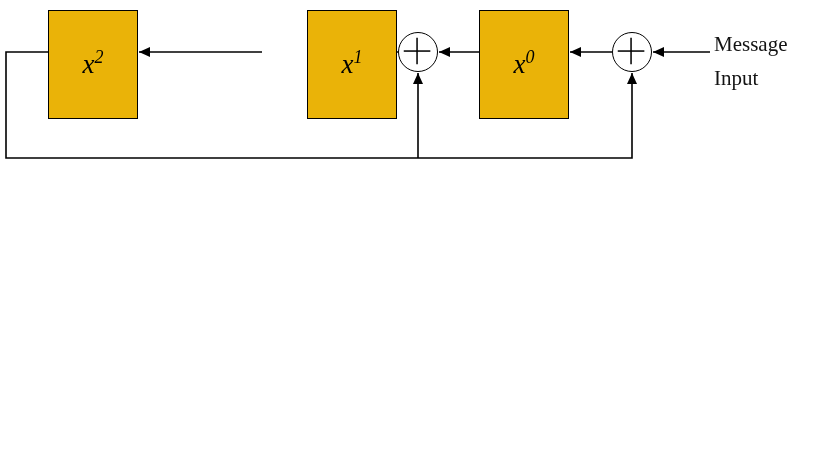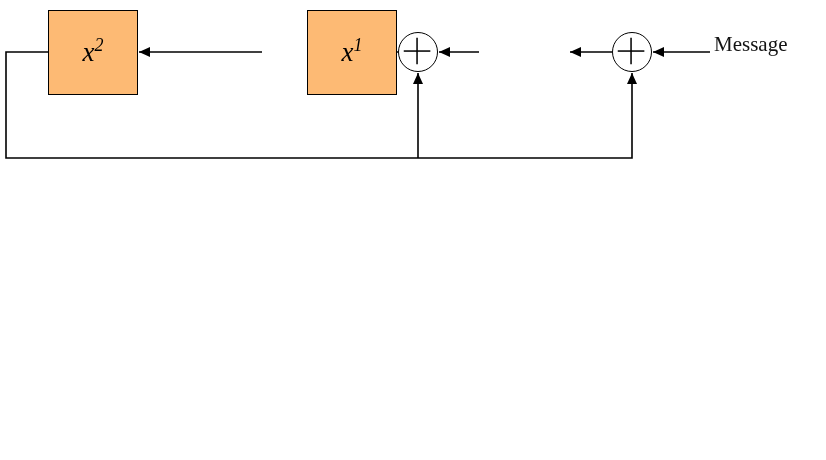--- a/index.html
+++ b/index.html
@@ -19,22 +19,22 @@
   .wires {
     position: absolute;
     top: 0;
     left: 0;
     z-index: 1;
   }
   .register-box {
     position: absolute;
     top: 10px;
     width: 90px;
-    height: 85px;
-    background: #fdba74;
+    height: 109px;
+    background: #eab308;
     border: 1.6px solid #000000;
     z-index: 2;
     display: flex;
     align-items: center;
     justify-content: center;
   }
   .register-label {
     font-style: italic;
     font-size: 27px;
     color: #000000;
@@ -100,20 +100,23 @@
   </svg>
 
   <div class="register-box" id="register-x2">
     <span class="register-label"><span>x</span><sup>2</sup></span>
   </div>
 
   <div class="register-box" id="register-x1">
     <span class="register-label"><span>x</span><sup>1</sup></span>
   </div>
 
+  <div class="register-box" id="register-x0">
+    <span class="register-label"><span>x</span><sup>0</sup></span>
+  </div>
 
   <div class="adder" id="adder-1">
     <svg width="40" height="40" viewBox="0 0 40 40">
       <g stroke="#000000" stroke-width="1.6">
         <line x1="19" y1="5" x2="19" y2="33"></line>
         <line x1="5" y1="19" x2="33" y2="19"></line>
       </g>
     </svg>
   </div>
 
@@ -121,15 +124,16 @@
     <svg width="40" height="40" viewBox="0 0 40 40">
       <g stroke="#000000" stroke-width="1.6">
         <line x1="19" y1="5" x2="19" y2="33"></line>
         <line x1="5" y1="19" x2="33" y2="19"></line>
       </g>
     </svg>
   </div>
 
   <div class="message-label">
     <span>Message</span>
+    <span>Input</span>
   </div>
 
 </div>
 
 </body></html>

